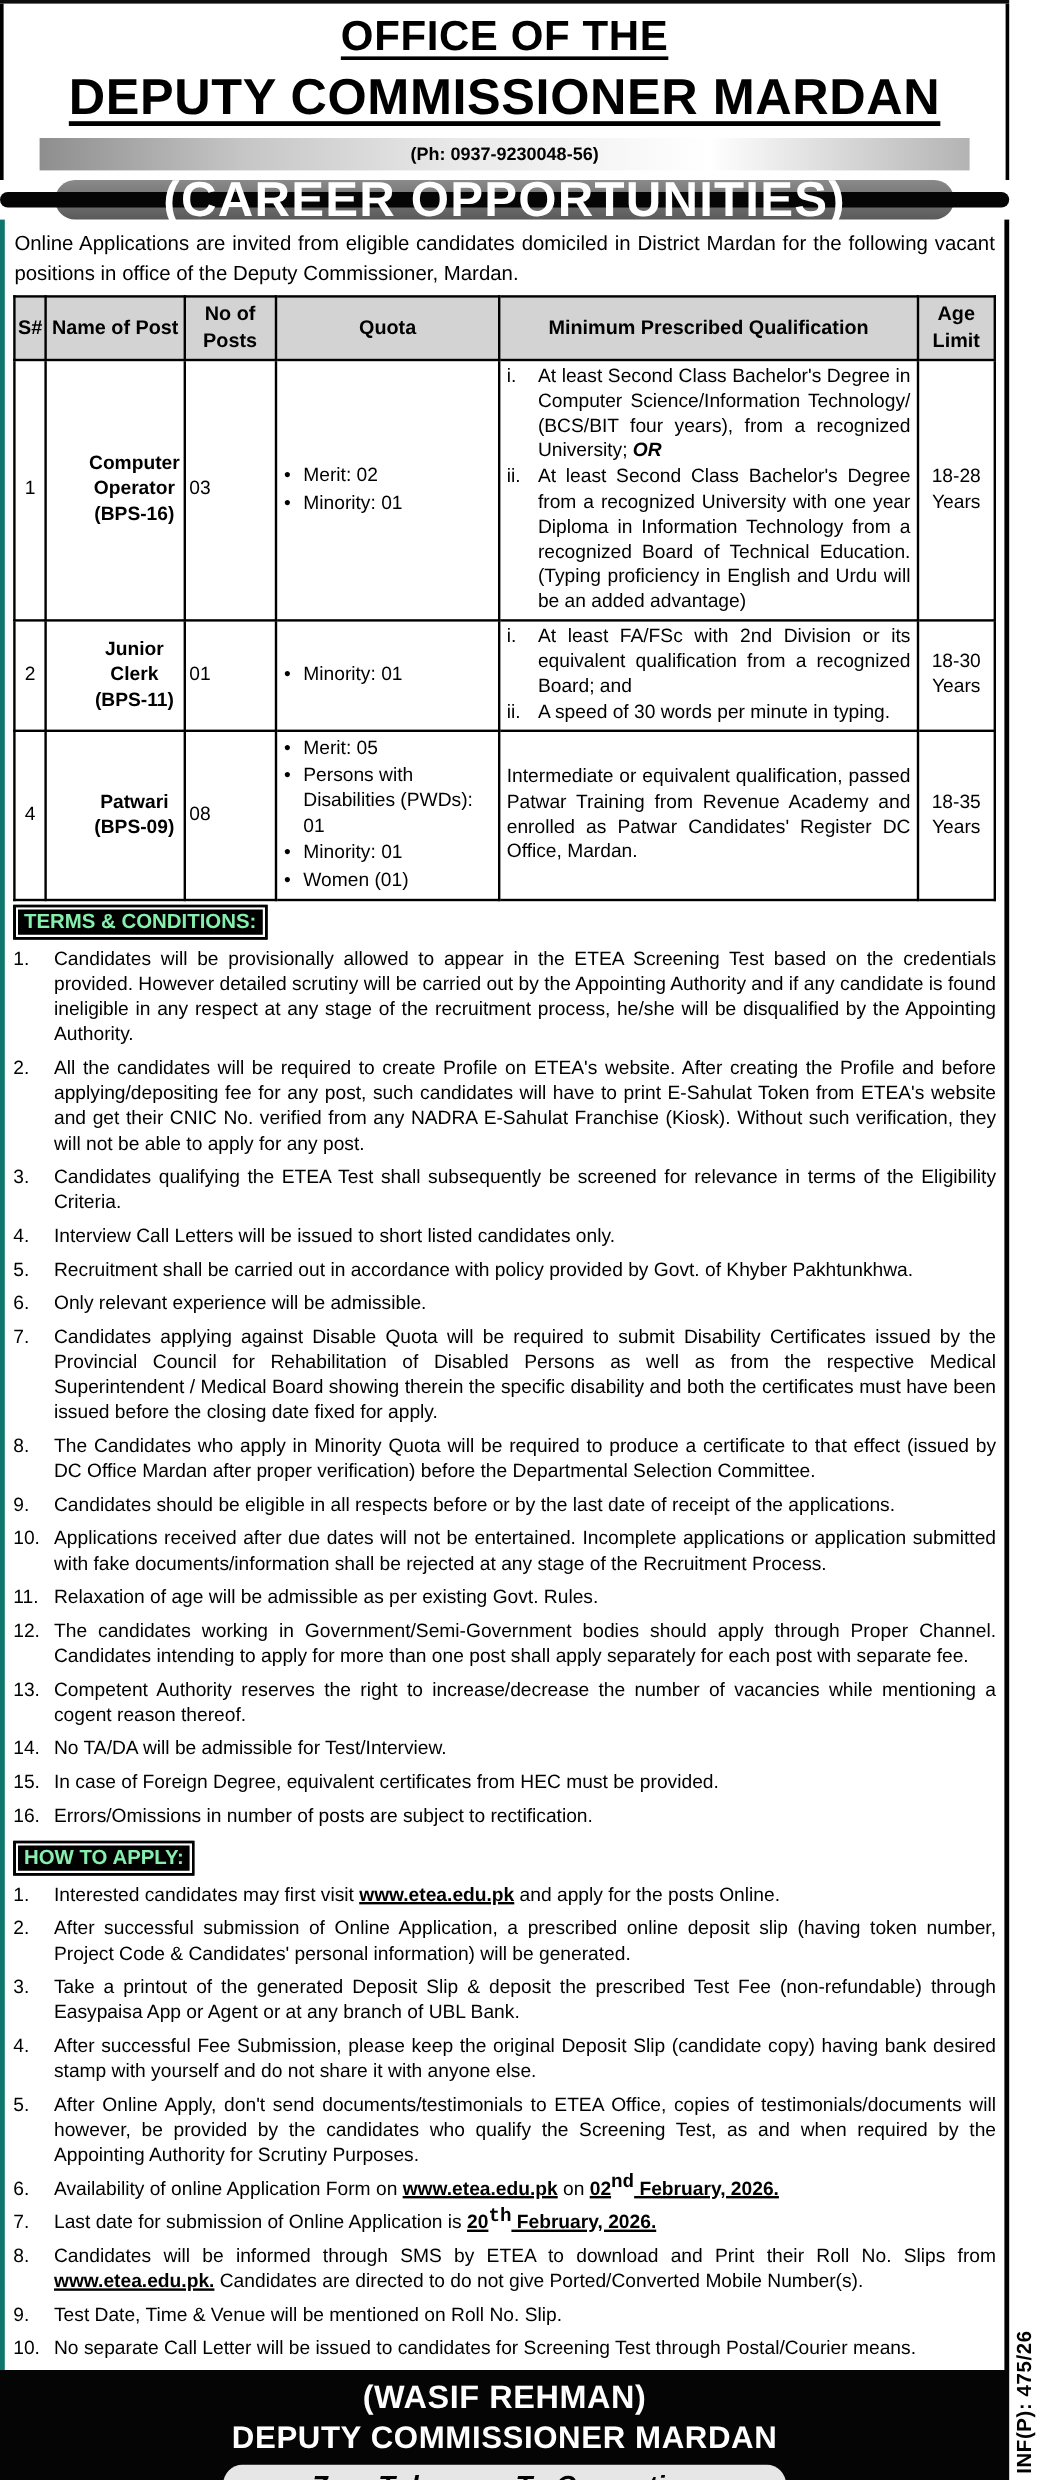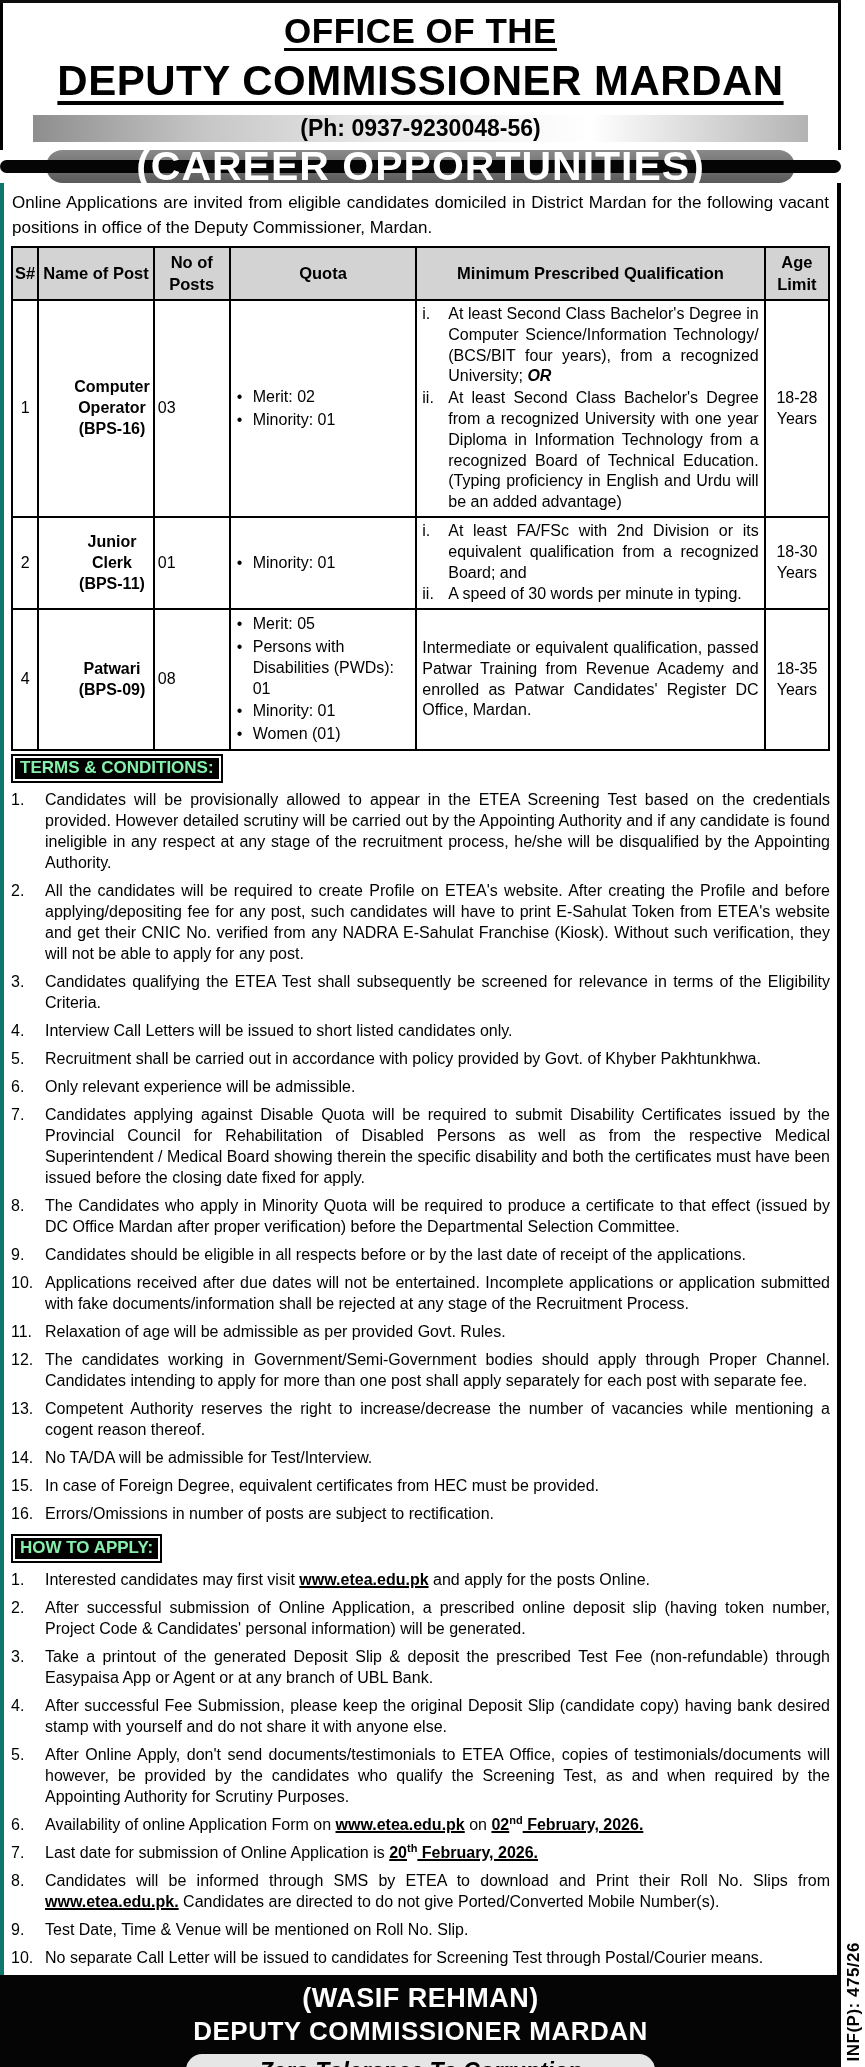--- a/index.html
+++ b/index.html
@@ -13,21 +13,21 @@
   .topbar{height:8px;background:#0d0d0d;}
   
   header{border-left:3px solid #000;border-right:3px solid #000;padding:6px 16px 8px;text-align:center;}
   .t1{font-size:35px;font-weight:800;letter-spacing:.5px;margin:2px 0 4px;
       text-decoration:underline;text-decoration-thickness:3px;text-underline-offset:5px;}
   .t2{font-size:42px;font-weight:800;letter-spacing:.5px;margin:6px 0 10px;
       text-decoration:underline;text-decoration-thickness:4px;text-underline-offset:6px;}
   .phonebar{
     margin:0 14px;height:27px;line-height:27px;
     background:linear-gradient(90deg,#8e8e8e 0%,#c6c6c6 22%,#e9e9e9 45%,#ffffff 72%,#b3b3b3 100%);
-    font-size:23px;font-weight:800;
+    font-size:15px;font-weight:800;
   }
   
   .banner-wrap{position:relative;height:84px;}
   .banner-shadow{position:absolute;left:46px;right:46px;top:0;bottom:0;
     background:linear-gradient(#8a8a8a,#5a5a5a);border-radius:20px;}
   .banner{position:absolute;left:0;right:0;top:10px;bottom:10px;background:#050505;color:#fff;
     display:flex;align-items:center;justify-content:center;
     font-size:41px;font-weight:800;letter-spacing:1px;border-radius:13px;}
   
   .content{flex:1;border-left:4px solid #0f766e;border-right:4px solid #000;padding:4px 7px 0;}
@@ -49,21 +49,21 @@
   .qual-para{text-align:justify;margin:2px 0;}
   .section-label{display:inline-block;background:#000;color:#86efac;font-weight:800;font-size:17px;
     padding:2px 7px 3px;border:2px solid #000;box-shadow:inset 0 0 0 2px #fff;margin:3px 0 4px;}
   ol.plain{list-style:none;margin:2px 0 4px;padding:0;font-size:16px;line-height:21px;}
   ol.plain li{display:flex;margin:0 0 7px;}
   ol.plain .num{flex:0 0 34px;}
   .li-body{flex:1;text-align:justify;}
   .b{font-weight:800;}
   .u{text-decoration:underline;text-decoration-thickness:2px;}
   .i{font-style:italic;}
-  sup{font-size:11px;line-height:0;}
+  sup{font-size:16px;line-height:0;font-family:Liberation Mono, monospace;}
   
   footer{background:#050505;color:#fff;text-align:center;padding:8px 16px 0;height:84px;}
   .sig-name{font-size:27px;font-weight:800;letter-spacing:.5px;}
   .sig-title{font-size:26px;font-weight:800;letter-spacing:.5px;margin-top:2px;}
   .pill{margin:7px auto 0;width:58%;background:#e6e6e6;color:#000;border-radius:16px;
     font-size:23px;font-weight:800;font-style:italic;padding:4px 0 10px;}
   
   .side-note{position:absolute;right:1px;bottom:6px;
     writing-mode:vertical-rl;transform:rotate(180deg);
     font-size:17px;font-weight:800;letter-spacing:.5px;color:#000;background:#fff;}
@@ -221,21 +221,21 @@
         <li>
           <span class="num">9.</span>
           <div class="li-body"><span>Candidates should be eligible in all respects before or by the last date of receipt of the applications.</span></div>
         </li>
         <li>
           <span class="num">10.</span>
           <div class="li-body"><span>Applications received after due dates will not be entertained. Incomplete applications or application submitted with fake documents/information shall be rejected at any stage of the Recruitment Process.</span></div>
         </li>
         <li>
           <span class="num">11.</span>
-          <div class="li-body"><span>Relaxation of age will be admissible as per provided Govt. Rules.</span></div>
+          <div class="li-body"><span>Relaxation of age will be admissible as per existing Govt. Rules.</span></div>
         </li>
         <li>
           <span class="num">12.</span>
           <div class="li-body"><span>The candidates working in Government/Semi-Government bodies should apply through Proper Channel. Candidates intending to apply for more than one post shall apply separately for each post with separate fee.</span></div>
         </li>
         <li>
           <span class="num">13.</span>
           <div class="li-body"><span>Competent Authority reserves the right to increase/decrease the number of vacancies while mentioning a cogent reason thereof.</span></div>
         </li>
         <li>

